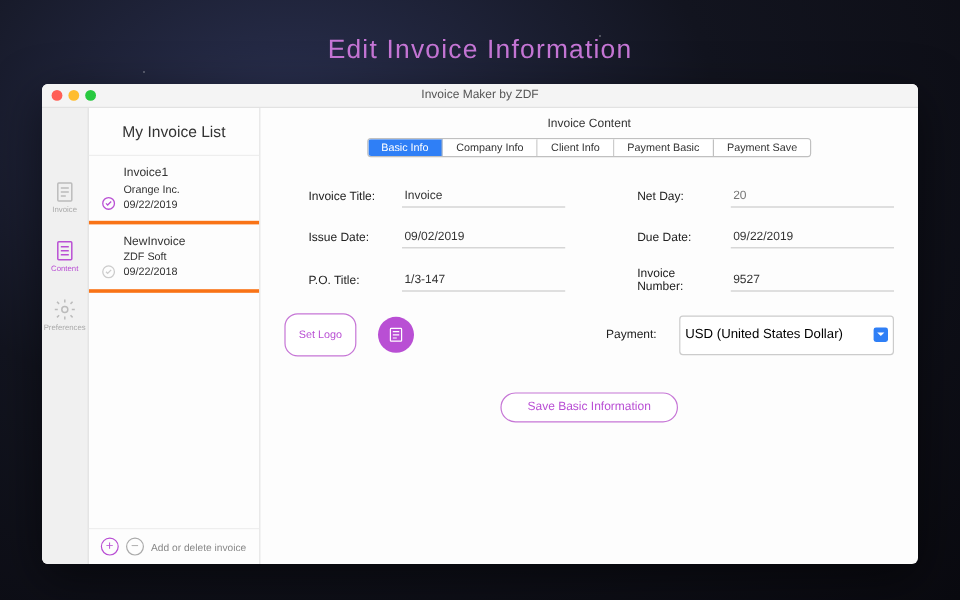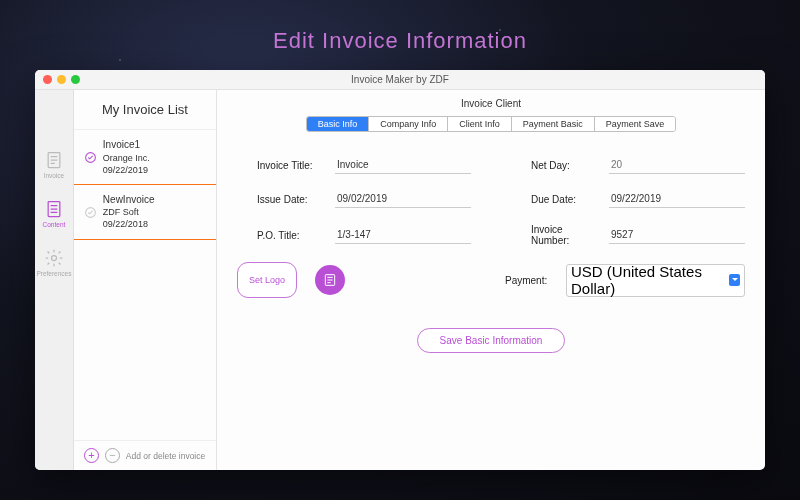--- a/index.html
+++ b/index.html
@@ -16,42 +16,42 @@
 .iconbar{width:42px; background:#f0f0f0; border-right:1px solid #e0e0e0; display:flex; flex-direction:column; align-items:center; padding-top:60px; gap:20px;}
 .iconitem{display:flex;flex-direction:column;align-items:center;gap:2px;}
 .iconitem svg{width:20px;height:20px;}
 .iconitem.inactive svg{stroke:#bbb;fill:none;}
 .iconitem.active svg{stroke:#b94fd4;fill:none;}
 .iconlabel{font-size:6.5px;color:#aaa;}
 .iconitem.active .iconlabel{color:#b94fd4;}
 .sidebar{width:155px;border-right:1px solid #e4e4e4;display:flex;flex-direction:column;}
 .sbheader{text-align:center;font-size:13px;padding:12px 0;color:#333;border-bottom:1px solid #eee;}
 .sblist{flex:1;overflow:auto;}
-.sbrow{display:flex;align-items:center;gap:6px;padding:8px 10px;border-bottom:1px solid #f97316;}
+.sbrow{display:flex;align-items:flex-end;gap:6px;padding:8px 10px;border-bottom:3px solid #f97316;}
 .sbrow.sel svg{stroke:#b94fd4;}
 .sbrow svg{width:13px;height:13px;stroke:#ccc;fill:none;stroke-width:2;margin-top:2px;}
 .sbtext{font-size:9px;line-height:1.35;color:#333;}
 .sbtext .t{font-size:10px;}
 .sbfooter{border-top:1px solid #eee;padding:7px 10px;display:flex;align-items:center;gap:6px;}
 .circlebtn{width:15px;height:15px;border:1.3px solid #b94fd4;border-radius:50%;display:flex;align-items:center;justify-content:center;color:#b94fd4;font-size:11px;line-height:1;cursor:pointer;}
 .circlebtn.gray{border-color:#aaa;color:#aaa;}
 .sbfooter .lbl{font-size:8.5px;color:#888;}
 .main{flex:1;padding:8px 20px 12px 20px;display:flex;flex-direction:column;}
 .tabheader{text-align:center;}
 .tabtitle{font-size:10px;color:#333;margin-bottom:4px;}
 .tabs{display:inline-flex;border:1px solid #c0c0c0;border-radius:3px;overflow:hidden;height:16px;font-size:9px;}
 .tab{padding:0 11px;display:flex;align-items:center;border-right:1px solid #c0c0c0;background:#fff;color:#333;cursor:pointer;}
 .tab:last-child{border-right:none;}
 .tab.active{background:#2f7ff6;color:#fff;}
 .formgrid{margin-top:24px;display:grid;grid-template-columns:1fr 1fr;column-gap:40px;row-gap:16px;}
 .field{display:flex;align-items:center;gap:6px;margin-left:20px;}
 .flabel{font-size:10px;color:#222;width:72px;flex-shrink:0;}
 .finput{flex:1;height:18px;border:none;border-bottom:1px solid #ccc;background:transparent;font-size:10px;color:#333;outline:none;padding:0 2px;}
 .finput.ph{color:#bbb;}
-.select{flex:1;height:33px;border:1px solid #ccc;border-radius:3px;font-size:15px;padding:0 4px;background:#fff;display:flex;align-items:center;justify-content:space-between;}
+.select{flex:1;height:33px;border:1px solid #ccc;border-radius:3px;font-size:11px;padding:0 4px;background:#fff;display:flex;align-items:center;justify-content:space-between;}
 .select .chev{width:12px;height:12px;background:#2f7ff6;border-radius:2px;display:flex;align-items:center;justify-content:center;}
 .select .chev:before{content:"";border:3px solid transparent;border-top-color:#fff;margin-top:2px;}
 .logorow{margin-top:16px;display:flex;align-items:center;gap:18px;}
 .setlogo{width:60px;height:36px;border:1px solid #c676d6;border-radius:11px;background:#fff;color:#b94fd4;font-size:9px;display:flex;align-items:center;justify-content:center;cursor:pointer;}
 .logocircle{width:30px;height:30px;border-radius:50%;background:#b94fd4;display:flex;align-items:center;justify-content:center;}
 .logocircle svg{width:16px;height:16px;stroke:#fff;fill:none;stroke-width:1.5;}
 .savewrap{margin-top:30px;display:flex;justify-content:center;}
 .savebtn{padding:6px 22px;border:1px solid #c676d6;border-radius:14px;background:#fff;color:#b94fd4;font-size:10px;cursor:pointer;}
 </style>
 </head>
@@ -127,21 +127,21 @@
       </div>
       <div class="sbfooter">
         <div class="circlebtn">+</div>
         <div class="circlebtn gray">−</div>
         <div class="lbl">Add or delete invoice</div>
       </div>
     </div>
 
     <div class="main">
       <div class="tabheader">
-        <div class="tabtitle">Invoice Client</div>
+        <div class="tabtitle">Invoice Content</div>
         <div class="tabs">
           <div class="tab active">Basic Info</div>
           <div class="tab">Company Info</div>
           <div class="tab">Client Info</div>
           <div class="tab">Payment Basic</div>
           <div class="tab">Payment Save</div>
         </div>
       </div>
 
       <div class="formgrid">

